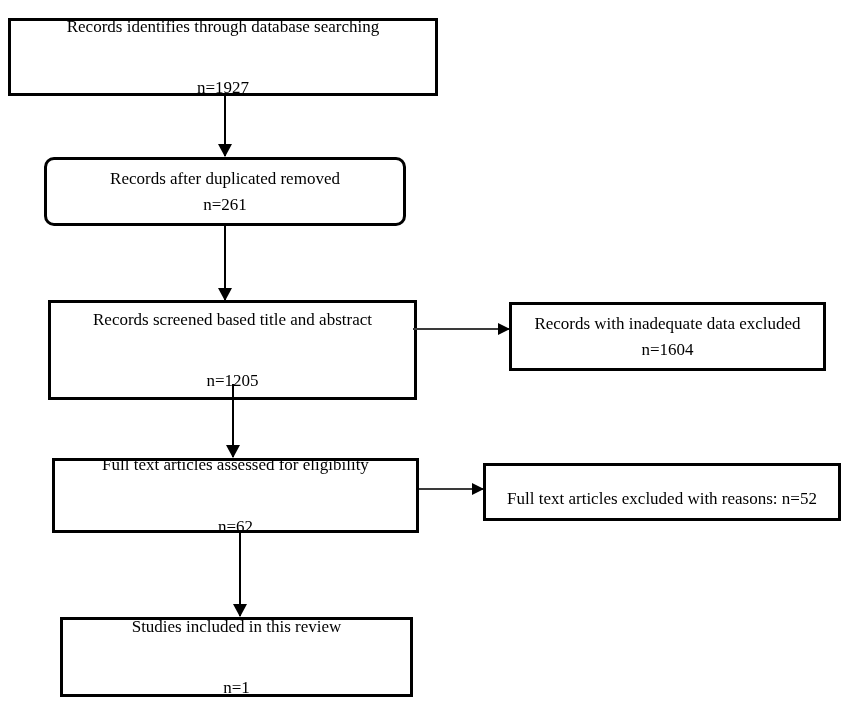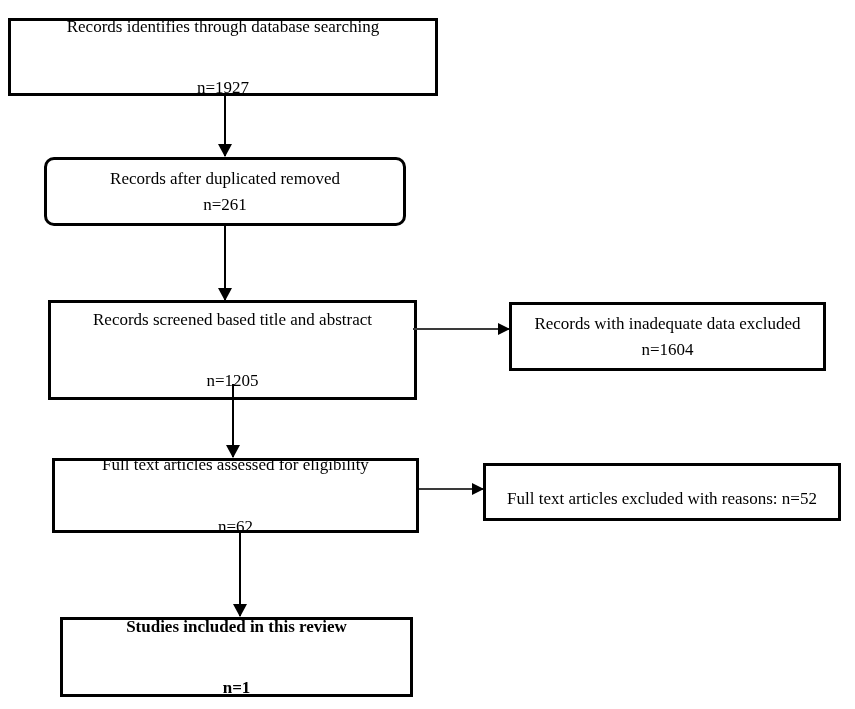--- a/index.html
+++ b/index.html
@@ -34,21 +34,21 @@
     display: block;
     white-space: nowrap;
   }
   .flow-box.spaced .box-line + .box-line {
     margin-top: 40px;
   }
   .flow-box.tight .box-line + .box-line {
     margin-top: 4px;
   }
   .flow-box.bold {
-    font-weight: bold;
+    font-weight: normal;
   }
   .flow-box.top-aligned {
     justify-content: flex-start;
     padding-top: 22px;
   }
 
   
   .connector-v {
     position: absolute;
     width: 2px;

